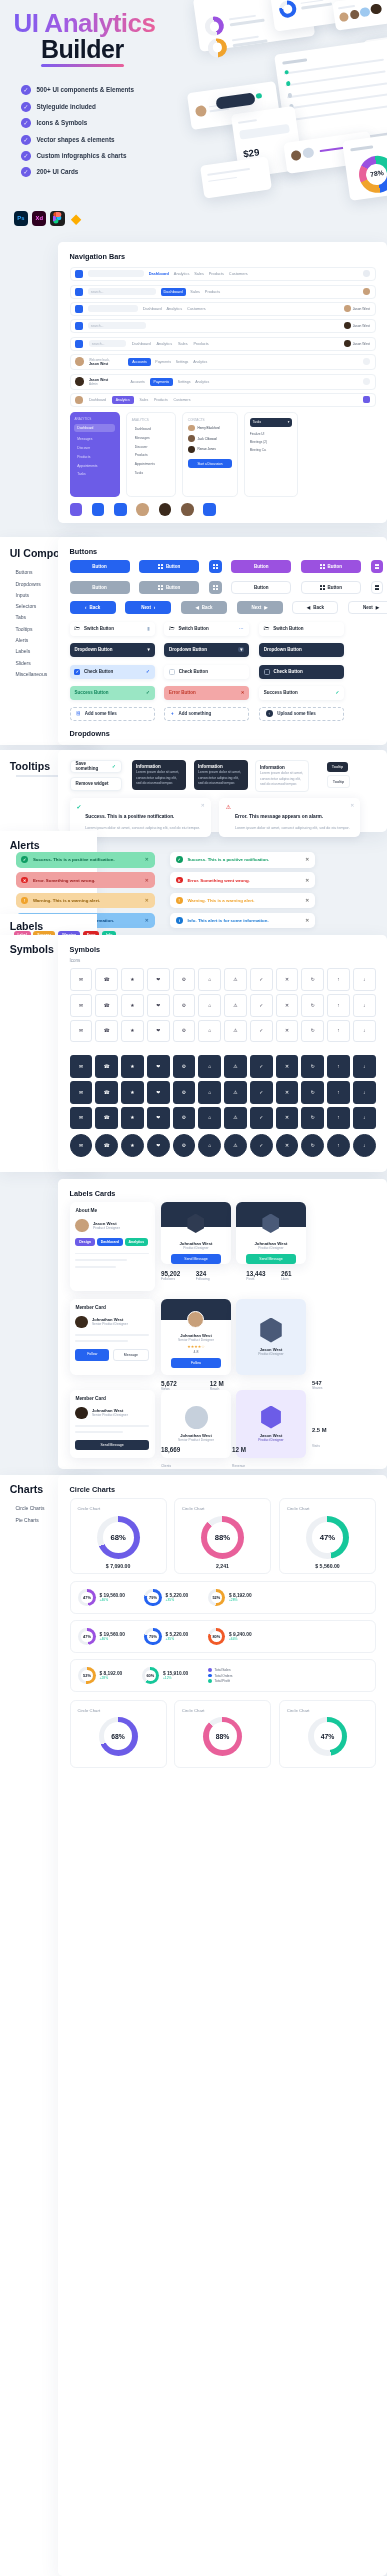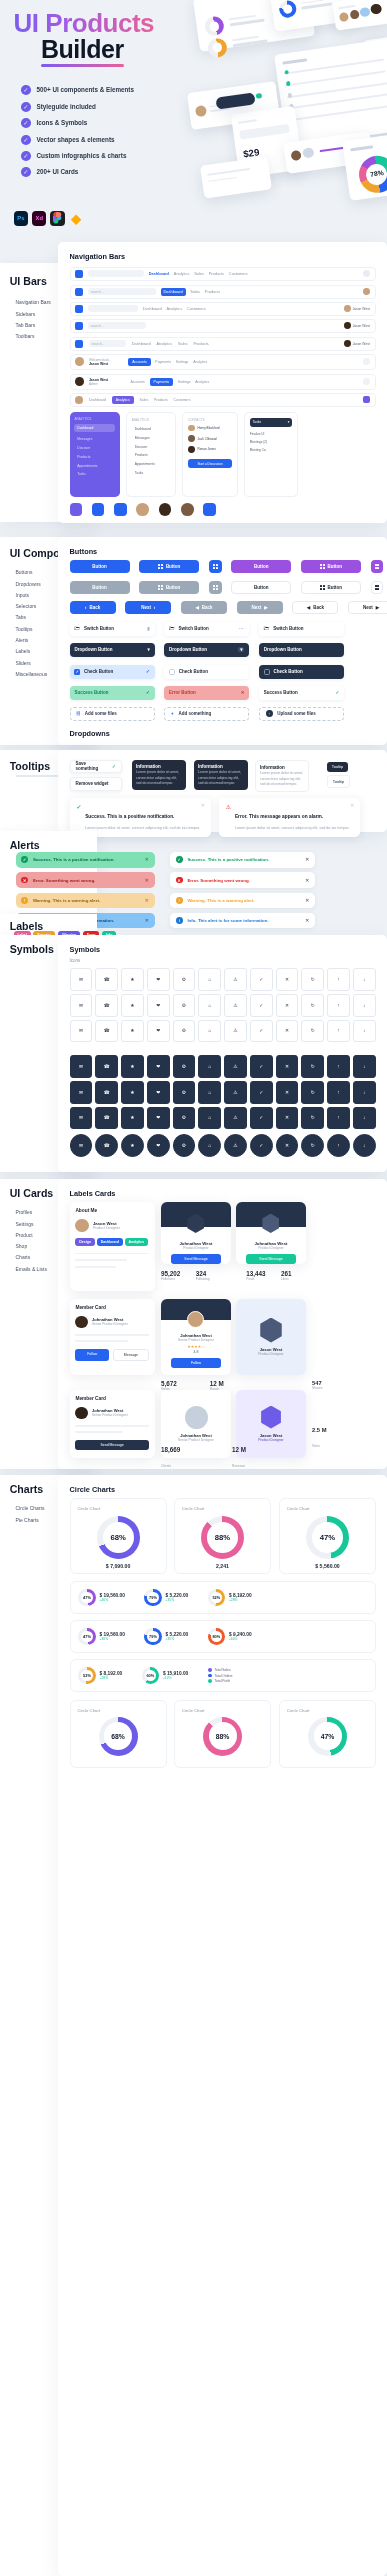--- a/index.html
+++ b/index.html
@@ -193,21 +193,21 @@
       <div class="ring" style="left:19.4px;top:27px;width:21px;height:21px;background:#fff;"></div>
       <div style="position:absolute;left:19.4px;top:33px;width:21px;text-align:center;font-size:6.8px;font-weight:bold;color:#101828;">78%</div>
     </div>
 
     <div class="mini" style="left:23px;top:167px;width:68px;height:33px;transform:rotate(-8deg);">
       <div class="bar" style="left:5.8px;top:8.7px;width:43px;"></div>
       <div class="bar" style="left:5.8px;top:15.5px;width:29px;"></div>
     </div>
   </div>
 
-  <div class="hero-title1">UI Products</div>
+  <div class="hero-title1">UI Analytics</div>
   <div class="hero-title2">Builder</div>
   <div class="hero-underline"></div>
 
   <div class="feat" style="top:85px;">
     <span class="chk">✓</span>
     <span class="lbl">500+ UI components &amp; Elements</span>
   </div>
   <div class="feat" style="top:102px;">
     <span class="chk">✓</span>
     <span class="lbl">Styleguide included</span>
@@ -239,29 +239,20 @@
           <path d="M3 0a2.6 2.6 0 000 5.2h0z" fill="#f24e1e"></path>
           <path d="M3 6.8h0a2.6 2.6 0 100 5.2 2.6 2.6 0 000-5.2z" fill="#0acf83"></path>
           <path d="M3 5.2h0a2.6 2.6 0 100 3.2z" fill="#a259ff"></path>
         </svg>
     </div>
     <div class="logo sk">◆</div>
   </div>
 </div>
 
 <div class="sec" style="left:0;top:242px;width:387px;height:281px;">
-  <div class="leftcol" style="left:0;top:21px;width:97px;height:259px;box-shadow:0 3.9px 15.5px rgba(40,60,100,.07);">
-    <div class="secTitle" style="position:absolute;left:9.7px;top:11.6px;">UI Bars</div>
-    <div style="position:absolute;left:15.5px;top:31px;">
-      <a class="secLink">Navigation Bars</a>
-      <a class="secLink">Sidebars</a>
-      <a class="secLink">Tab Bars</a>
-      <a class="secLink">Toolbars</a>
-    </div>
-  </div>
 
   <div class="panelwrap" style="left:58px;top:0;width:329px;height:281px;border-radius:4.8px;">
     <div class="blockTitle" style="position:absolute;left:11.6px;top:9.7px;">Navigation Bars</div>
 
     <div style="position:absolute;left:11.6px;top:25px;width:306px;height:13.6px;border:0.6px solid #edf1f5;border-radius:3.9px;display:flex;align-items:center;padding:0 4.8px;gap:4.8px;">
       <span style="width:7.7px;height:7.7px;border-radius:1.9px;background:#2563f0;"></span>
       <span style="flex:0 0 56px;height:6.8px;border-radius:2.9px;background:#f0f3f7;"></span>
       <span style="font-size:3.9px;color:#2563f0;font-weight:bold;">Dashboard</span>
       <span style="font-size:3.9px;color:#8a95a5;">Analytics</span>
       <span style="font-size:3.9px;color:#8a95a5;">Sales</span>
@@ -828,31 +819,20 @@
         <div class="symcell fill round">✓</div>
         <div class="symcell fill round">✕</div>
         <div class="symcell fill round">↻</div>
         <div class="symcell fill round">↑</div>
         <div class="symcell fill round">↓</div>
       </div>
   </div>
 </div>
 
 <div class="sec" style="left:0;top:1179px;width:387px;height:290px;">
-  <div class="leftcol" style="left:0;top:0;width:97px;height:290px;box-shadow:0 3.9px 15.5px rgba(40,60,100,.07);">
-    <div class="secTitle" style="position:absolute;left:9.7px;top:7.7px;">UI Cards</div>
-    <div style="position:absolute;left:15.5px;top:25px;">
-      <a class="secLink">Profiles</a>
-      <a class="secLink">Settings</a>
-      <a class="secLink">Product</a>
-      <a class="secLink">Shop</a>
-      <a class="secLink">Charts</a>
-      <a class="secLink">Emails &amp; Lists</a>
-    </div>
-  </div>
 
   <div class="panelwrap" style="left:58px;top:0;width:329px;height:290px;border-radius:4.8px;">
     <div class="blockTitle" style="position:absolute;left:11.6px;top:9.7px;">Labels Cards</div>
 
     <div class="card" style="position:absolute;left:11.6px;top:23px;width:85px;height:89px;padding:5.8px;">
       <div style="font-size:4.8px;font-weight:bold;">About Me</div>
       <div style="display:flex;align-items:center;gap:3.9px;margin-top:5.8px;">
         <span class="avatar" style="width:13.6px;height:13.6px;"></span>
         <span style="display:flex;flex-direction:column;">
           <span style="font-size:4.3px;font-weight:bold;">Jason West</span>

